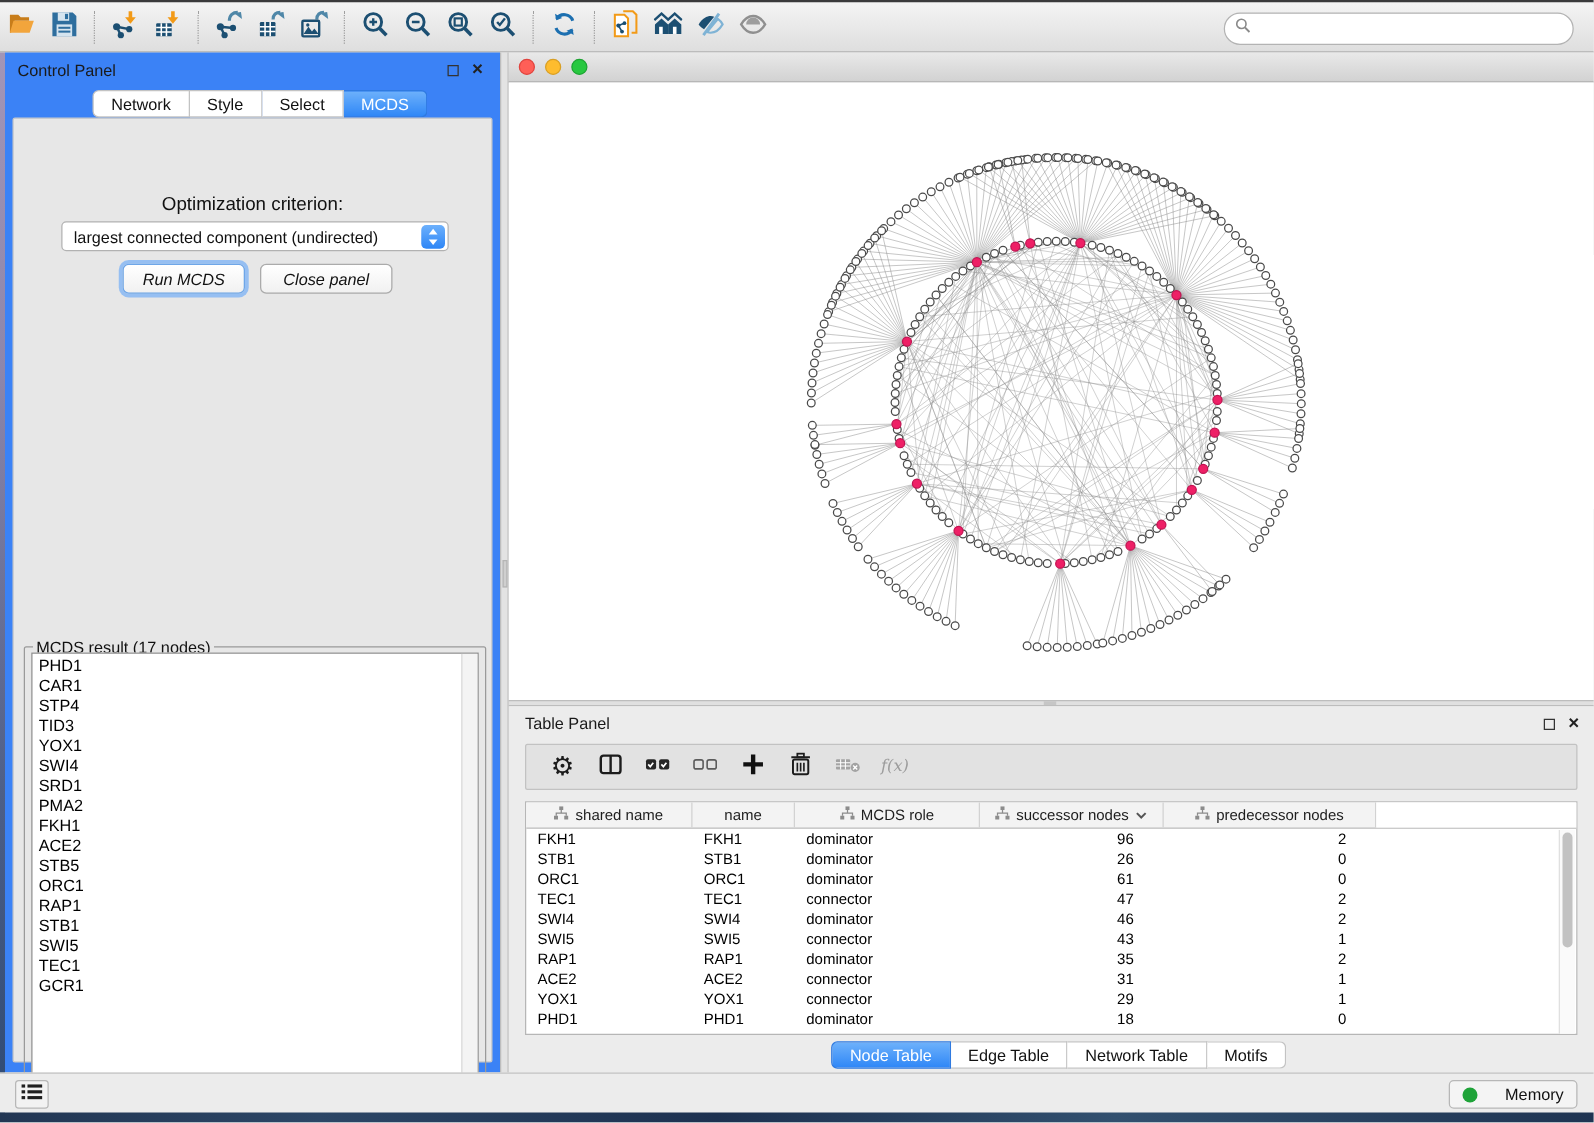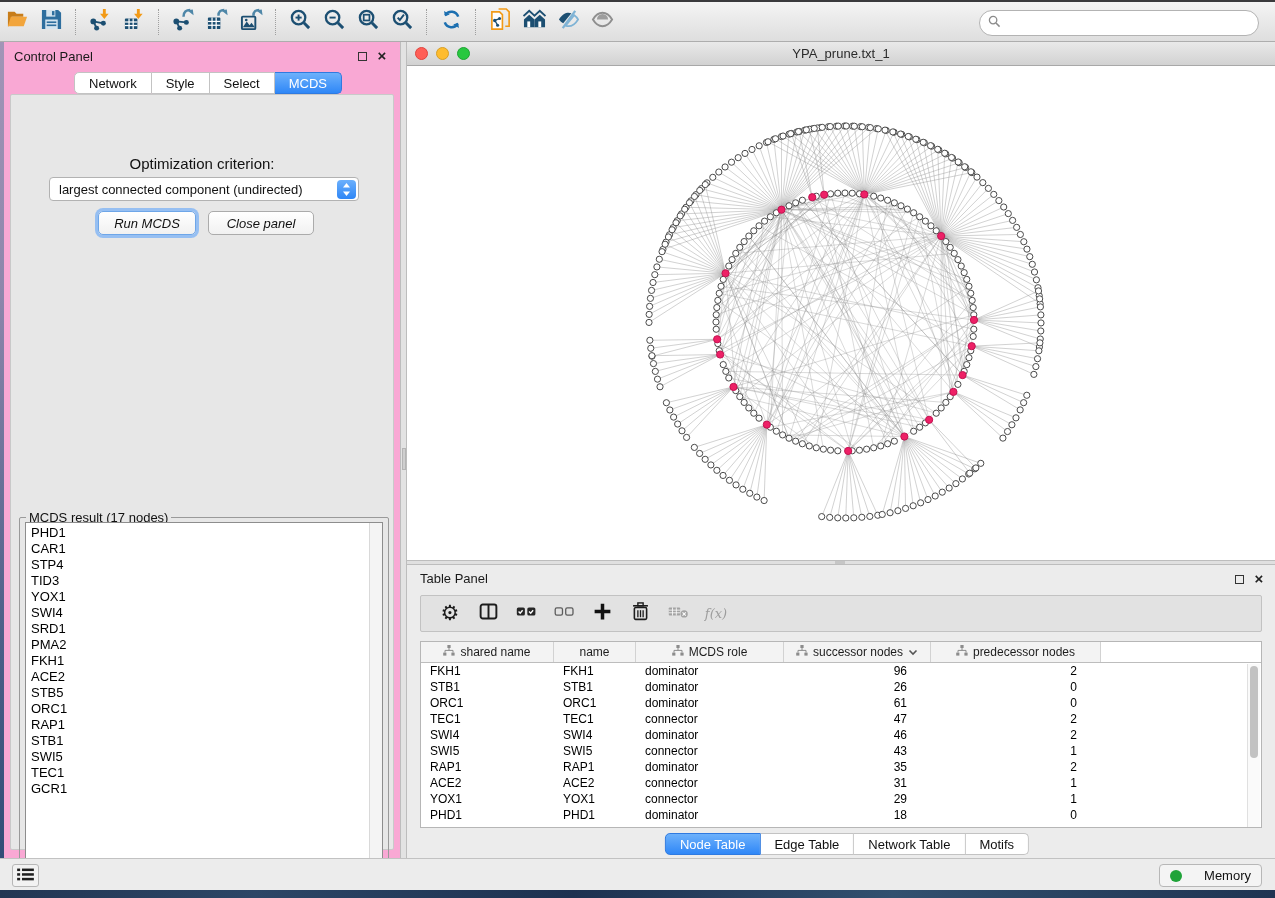--- a/index.html
+++ b/index.html
@@ -22,21 +22,21 @@
   .tb-btn svg { width:23px; height:23px; }
   .tb-sep { width:1px; height:26px; border-left:1px dotted #9f9f9f; margin:0 7px; flex:0 0 auto; }
   #search-wrap { position:absolute; right:16px; top:8px; width:280px; height:26px;
     background:#fff; border:1px solid #b3b3b3; border-radius:13px;
     display:flex; align-items:center; padding-left:8px; }
   #search-wrap svg { width:13px; height:13px; }
   #search-input { border:none; outline:none; flex:1; height:20px; font-size:13px;
     background:transparent; font-family:"Liberation Sans",sans-serif; }
 
   
-  #control-panel { position:absolute; left:4px; top:42px; width:396px; height:816px; background:#f9a8d4; }
+  #control-panel { position:absolute; left:4px; top:42px; width:396px; height:816px; background:#3b82f6; }
   #cp-titlebar { position:absolute; left:0; top:0; width:100%; height:28px; display:flex; align-items:center; }
   #cp-title { font-size:13px; color:#1a1a1a; margin-left:10px; }
   .panel-ctl { position:absolute; top:8px; width:12px; height:12px; display:flex; align-items:center; justify-content:center; }
   .float-box { width:9px; height:9px; border:1.5px solid #333; }
   .close-x { font-size:15px; font-weight:bold; color:#222; line-height:10px; }
   #cp-float { right:32px; } #cp-close { right:12px; }
 
   .seg-tabs { display:flex; }
   .seg-tab { height:22px; padding:0 14px; display:flex; align-items:center; font-size:13px;
     background:#fff; border:1px solid #c3c3c3; border-left:none; color:#111; }
@@ -365,21 +365,20 @@
 
   <div id="v-split">
     <div id="v-split-handle"></div>
   </div>
 
   <div id="network-window">
     <div id="nw-titlebar">
       <span class="tl" id="tl-close"></span>
       <span class="tl" id="tl-min"></span>
       <span class="tl" id="tl-zoom"></span>
-      <span id="nw-title">YPA_prune.txt_1</span>
     </div>
     <div id="net-canvas">
       <svg id="net-svg" width="868" height="494">
           <g>
             <line x1="374.4773607466528" y1="143.72411522375293" x2="328.77257829955136" y2="324.6321378704784" stroke="#8a8a8a" stroke-width="0.7" opacity="0.45"></line>
             <line x1="374.4773607466528" y1="143.72411522375293" x2="321.77501604058796" y2="200.02899765383498" stroke="#8a8a8a" stroke-width="0.7" opacity="0.45"></line>
             <line x1="374.4773607466528" y1="143.72411522375293" x2="506.6321378704784" y2="365.22742170044864" stroke="#8a8a8a" stroke-width="0.7" opacity="0.45"></line>
             <line x1="374.4773607466528" y1="143.72411522375293" x2="363.35140279280506" y2="361.20735209574457" stroke="#8a8a8a" stroke-width="0.7" opacity="0.45"></line>
             <line x1="374.4773607466528" y1="143.72411522375293" x2="506.6321378704784" y2="146.77257829955136" stroke="#8a8a8a" stroke-width="0.7" opacity="0.45"></line>
             <line x1="374.4773607466528" y1="143.72411522375293" x2="309" y2="255.99999999999997" stroke="#8a8a8a" stroke-width="0.7" opacity="0.45"></line>

